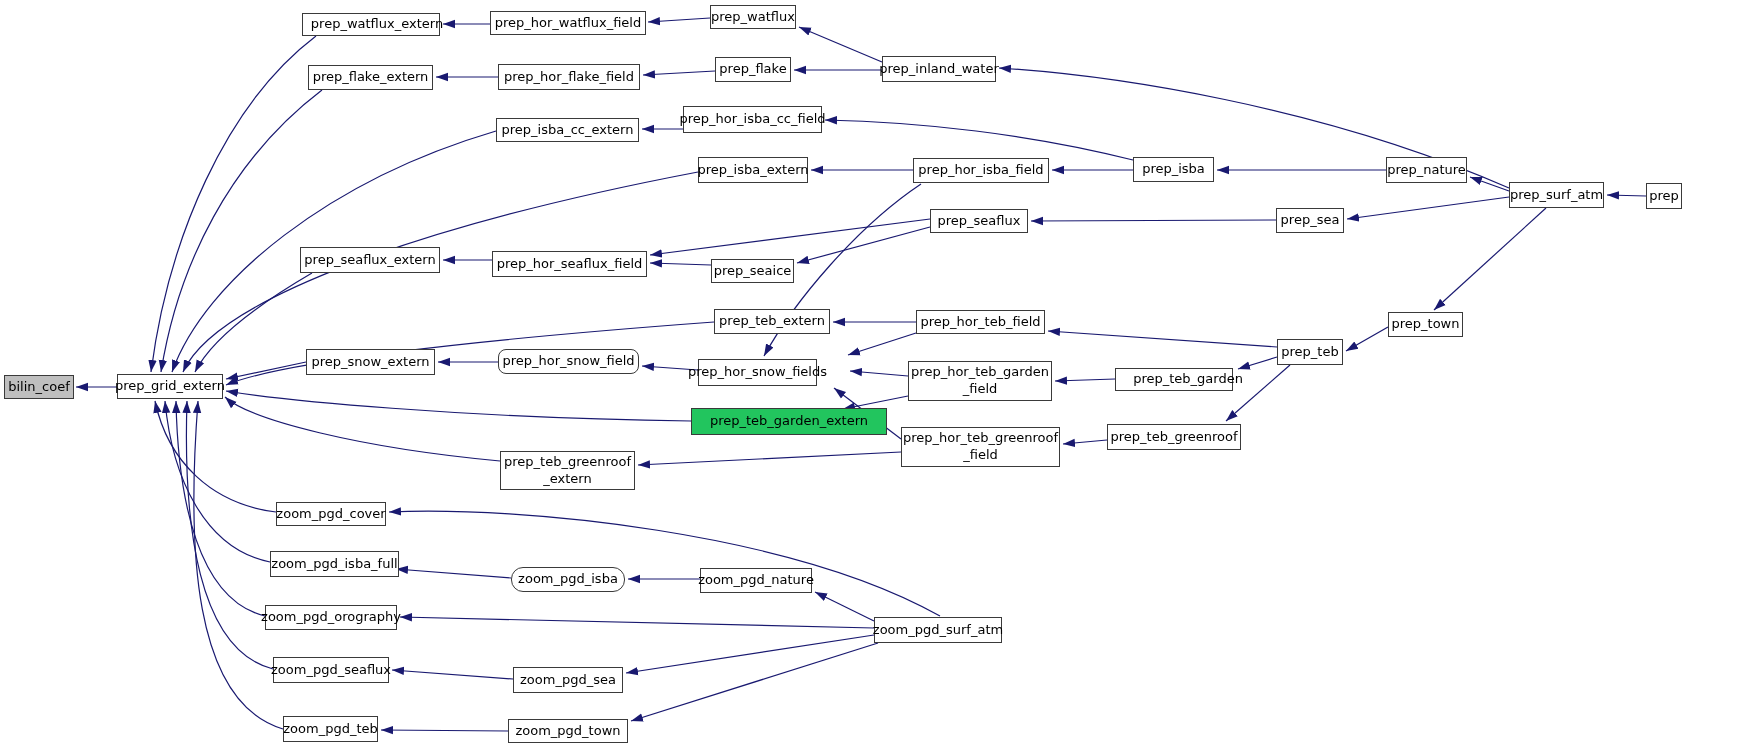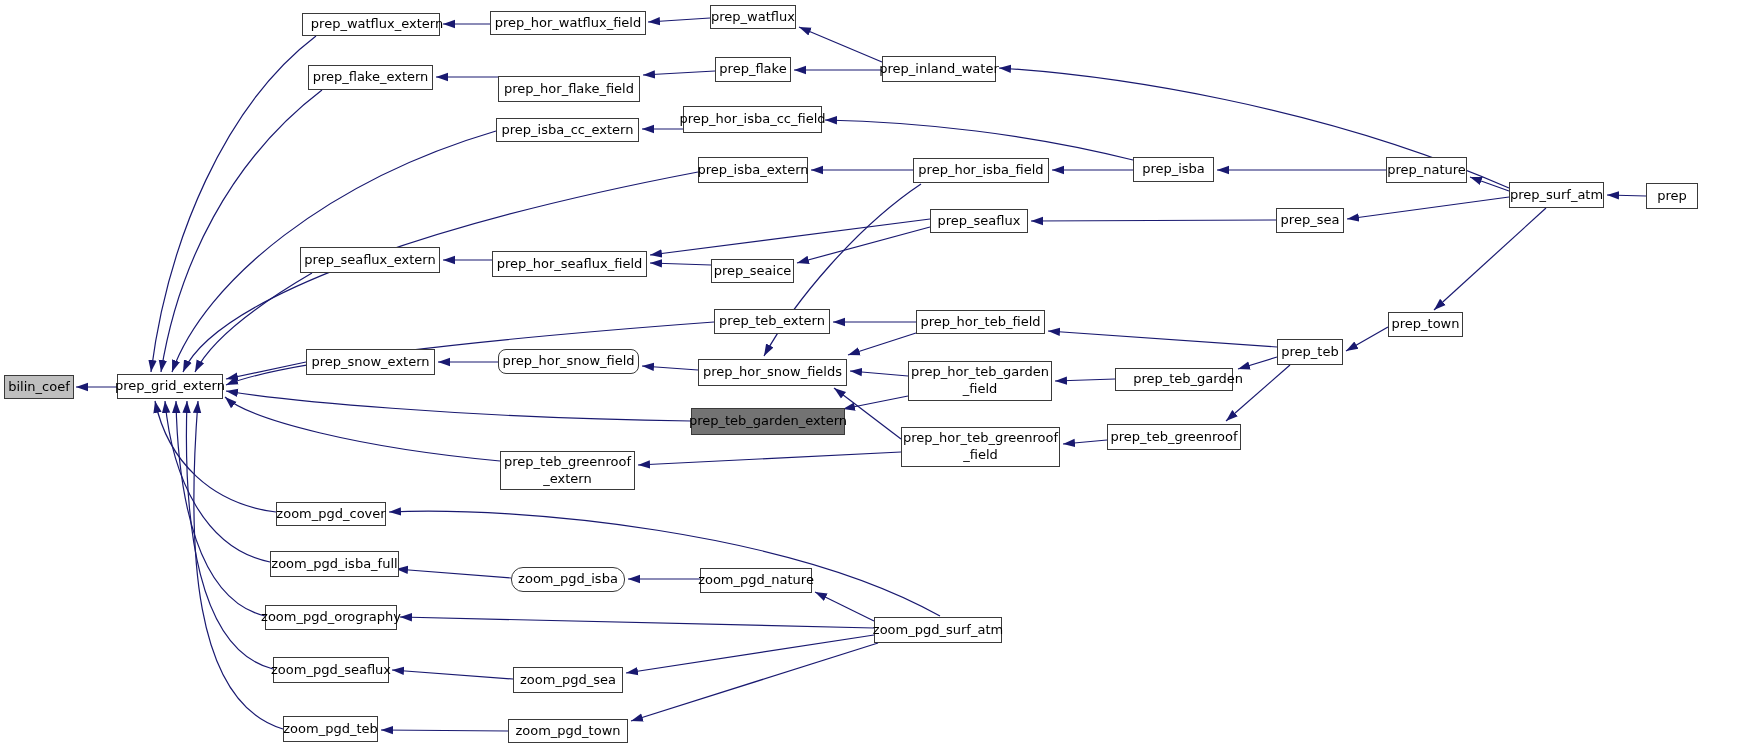--- a/index.html
+++ b/index.html
@@ -114,49 +114,49 @@
   <div id="nodes">
       <div class="node hl" style="left: 4px; top: 375px; width: 70px; height: 24px; border-color: rgb(58, 58, 58); background: rgb(191, 191, 191);">bilin_coef</div>
       <div class="node" style="left: 117px; top: 374px; width: 106px; height: 25px; border-color: rgb(58, 58, 58); background: rgb(255, 255, 255);">prep_grid_extern</div>
       <div class="node" style="left: 302px; top: 13px; width: 138px; height: 23px; border-color: rgb(58, 58, 58); background: rgb(255, 255, 255); padding-left: 12px;">prep_watflux_extern</div>
       <div class="node" style="left: 308px; top: 65px; width: 125px; height: 25px; border-color: rgb(58, 58, 58); background: rgb(255, 255, 255);">prep_flake_extern</div>
       <div class="node" style="left: 496px; top: 118px; width: 143px; height: 24px; border-color: rgb(58, 58, 58); background: rgb(255, 255, 255);">prep_isba_cc_extern</div>
       <div class="node" style="left: 698px; top: 157px; width: 110px; height: 26px; border-color: rgb(58, 58, 58); background: rgb(255, 255, 255);">prep_isba_extern</div>
       <div class="node" style="left: 300px; top: 247px; width: 140px; height: 26px; border-color: rgb(58, 58, 58); background: rgb(255, 255, 255);">prep_seaflux_extern</div>
       <div class="node" style="left: 306px; top: 349px; width: 129px; height: 26px; border-color: rgb(58, 58, 58); background: rgb(255, 255, 255);">prep_snow_extern</div>
       <div class="node" style="left: 714px; top: 309px; width: 116px; height: 25px; border-color: rgb(58, 58, 58); background: rgb(255, 255, 255);">prep_teb_extern</div>
-      <div class="node" style="left: 691px; top: 408px; width: 154px; height: 27px; border-color: rgb(58, 58, 58); background: #737373;">prep_teb_garden_extern</div>
+      <div class="node" style="left: 691px; top: 408px; width: 196px; height: 27px; border-color: rgb(58, 58, 58); background: #22c55e;">prep_teb_garden_extern</div>
       <div class="node" style="left: 500px; top: 451px; width: 135px; height: 39px; border-color: rgb(58, 58, 58); background: rgb(255, 255, 255);">prep_teb_greenroof
 _extern</div>
       <div class="node" style="left: 490px; top: 11px; width: 156px; height: 24px; border-color: rgb(58, 58, 58); background: rgb(255, 255, 255);">prep_hor_watflux_field</div>
-      <div class="node" style="left: 498px; top: 64px; width: 142px; height: 26px; border-color: rgb(58, 58, 58); background: rgb(255, 255, 255); margin-top: 12px;">prep_hor_flake_field</div>
+      <div class="node" style="left: 498px; top: 64px; width: 142px; height: 26px; border-color: rgb(58, 58, 58); background: rgb(255, 255, 255);">prep_hor_flake_field</div>
       <div class="node" style="left: 683px; top: 106px; width: 139px; height: 27px; border-color: rgb(58, 58, 58); background: rgb(255, 255, 255);">prep_hor_isba_cc_field</div>
       <div class="node" style="left: 913px; top: 158px; width: 136px; height: 25px; border-color: rgb(58, 58, 58); background: rgb(255, 255, 255);">prep_hor_isba_field</div>
       <div class="node" style="left: 492px; top: 251px; width: 155px; height: 26px; border-color: rgb(58, 58, 58); background: rgb(255, 255, 255);">prep_hor_seaflux_field</div>
       <div class="node" style="left: 498px; top: 349px; width: 141px; height: 25px; border-color: rgb(58, 58, 58); background: rgb(255, 255, 255); border-radius: 8px;">prep_hor_snow_field</div>
-      <div class="node" style="left: 698px; top: 359px; width: 149px; height: 27px; border-color: rgb(58, 58, 58); background: rgb(255, 255, 255);">prep_hor_snow_fields</div>
+      <div class="node" style="left: 698px; top: 359px; width: 119px; height: 27px; border-color: rgb(58, 58, 58); background: rgb(255, 255, 255);">prep_hor_snow_fields</div>
       <div class="node" style="left: 916px; top: 310px; width: 129px; height: 24px; border-color: rgb(58, 58, 58); background: rgb(255, 255, 255);">prep_hor_teb_field</div>
       <div class="node" style="left: 908px; top: 361px; width: 144px; height: 40px; border-color: rgb(58, 58, 58); background: rgb(255, 255, 255);">prep_hor_teb_garden
 _field</div>
       <div class="node" style="left: 901px; top: 427px; width: 159px; height: 40px; border-color: rgb(58, 58, 58); background: rgb(255, 255, 255);">prep_hor_teb_greenroof
 _field</div>
       <div class="node" style="left: 710px; top: 5px; width: 86px; height: 24px; border-color: rgb(58, 58, 58); background: rgb(255, 255, 255);">prep_watflux</div>
       <div class="node" style="left: 715px; top: 57px; width: 76px; height: 25px; border-color: rgb(58, 58, 58); background: rgb(255, 255, 255);">prep_flake</div>
       <div class="node" style="left: 882px; top: 56px; width: 114px; height: 26px; border-color: rgb(58, 58, 58); background: rgb(255, 255, 255);">prep_inland_water</div>
       <div class="node" style="left: 711px; top: 259px; width: 83px; height: 24px; border-color: rgb(58, 58, 58); background: rgb(255, 255, 255);">prep_seaice</div>
       <div class="node" style="left: 930px; top: 209px; width: 98px; height: 24px; border-color: rgb(58, 58, 58); background: rgb(255, 255, 255);">prep_seaflux</div>
       <div class="node" style="left: 1133px; top: 157px; width: 81px; height: 25px; border-color: rgb(58, 58, 58); background: rgb(255, 255, 255);">prep_isba</div>
       <div class="node" style="left: 1115px; top: 368px; width: 118px; height: 23px; border-color: rgb(58, 58, 58); background: rgb(255, 255, 255); padding-left: 28px;">prep_teb_garden</div>
       <div class="node" style="left: 1107px; top: 424px; width: 134px; height: 26px; border-color: rgb(58, 58, 58); background: rgb(255, 255, 255);">prep_teb_greenroof</div>
       <div class="node" style="left: 1276px; top: 208px; width: 68px; height: 25px; border-color: rgb(58, 58, 58); background: rgb(255, 255, 255);">prep_sea</div>
       <div class="node" style="left: 1277px; top: 339px; width: 66px; height: 26px; border-color: rgb(58, 58, 58); background: rgb(255, 255, 255);">prep_teb</div>
       <div class="node" style="left: 1386px; top: 157px; width: 81px; height: 26px; border-color: rgb(58, 58, 58); background: rgb(255, 255, 255);">prep_nature</div>
       <div class="node" style="left: 1388px; top: 312px; width: 75px; height: 25px; border-color: rgb(58, 58, 58); background: rgb(255, 255, 255);">prep_town</div>
       <div class="node" style="left: 1509px; top: 182px; width: 95px; height: 26px; border-color: rgb(58, 58, 58); background: rgb(255, 255, 255);">prep_surf_atm</div>
-      <div class="node" style="left: 1646px; top: 183px; width: 52px; height: 26px; border-color: rgb(58, 58, 58); background: rgb(255, 255, 255);">prep</div>
+      <div class="node" style="left: 1646px; top: 183px; width: 36px; height: 26px; border-color: rgb(58, 58, 58); background: rgb(255, 255, 255);">prep</div>
       <div class="node" style="left: 276px; top: 502px; width: 110px; height: 24px; border-color: rgb(58, 58, 58); background: rgb(255, 255, 255);">zoom_pgd_cover</div>
       <div class="node" style="left: 270px; top: 551px; width: 129px; height: 26px; border-color: rgb(58, 58, 58); background: rgb(255, 255, 255);">zoom_pgd_isba_full</div>
       <div class="node" style="left: 265px; top: 605px; width: 132px; height: 25px; border-color: rgb(58, 58, 58); background: rgb(255, 255, 255);">zoom_pgd_orography</div>
       <div class="node" style="left: 273px; top: 657px; width: 116px; height: 26px; border-color: rgb(58, 58, 58); background: rgb(255, 255, 255);">zoom_pgd_seaflux</div>
       <div class="node" style="left: 283px; top: 716px; width: 95px; height: 26px; border-color: rgb(58, 58, 58); background: rgb(255, 255, 255);">zoom_pgd_teb</div>
       <div class="node" style="left: 511px; top: 567px; width: 114px; height: 25px; border-color: rgb(58, 58, 58); background: rgb(255, 255, 255); border-radius: 12px;">zoom_pgd_isba</div>
       <div class="node" style="left: 513px; top: 667px; width: 110px; height: 26px; border-color: rgb(58, 58, 58); background: rgb(255, 255, 255);">zoom_pgd_sea</div>
       <div class="node" style="left: 508px; top: 719px; width: 120px; height: 24px; border-color: rgb(58, 58, 58); background: rgb(255, 255, 255);">zoom_pgd_town</div>
       <div class="node" style="left: 700px; top: 568px; width: 112px; height: 25px; border-color: rgb(58, 58, 58); background: rgb(255, 255, 255);">zoom_pgd_nature</div>
       <div class="node" style="left: 874px; top: 617px; width: 128px; height: 26px; border-color: rgb(58, 58, 58); background: rgb(255, 255, 255);">zoom_pgd_surf_atm</div>

